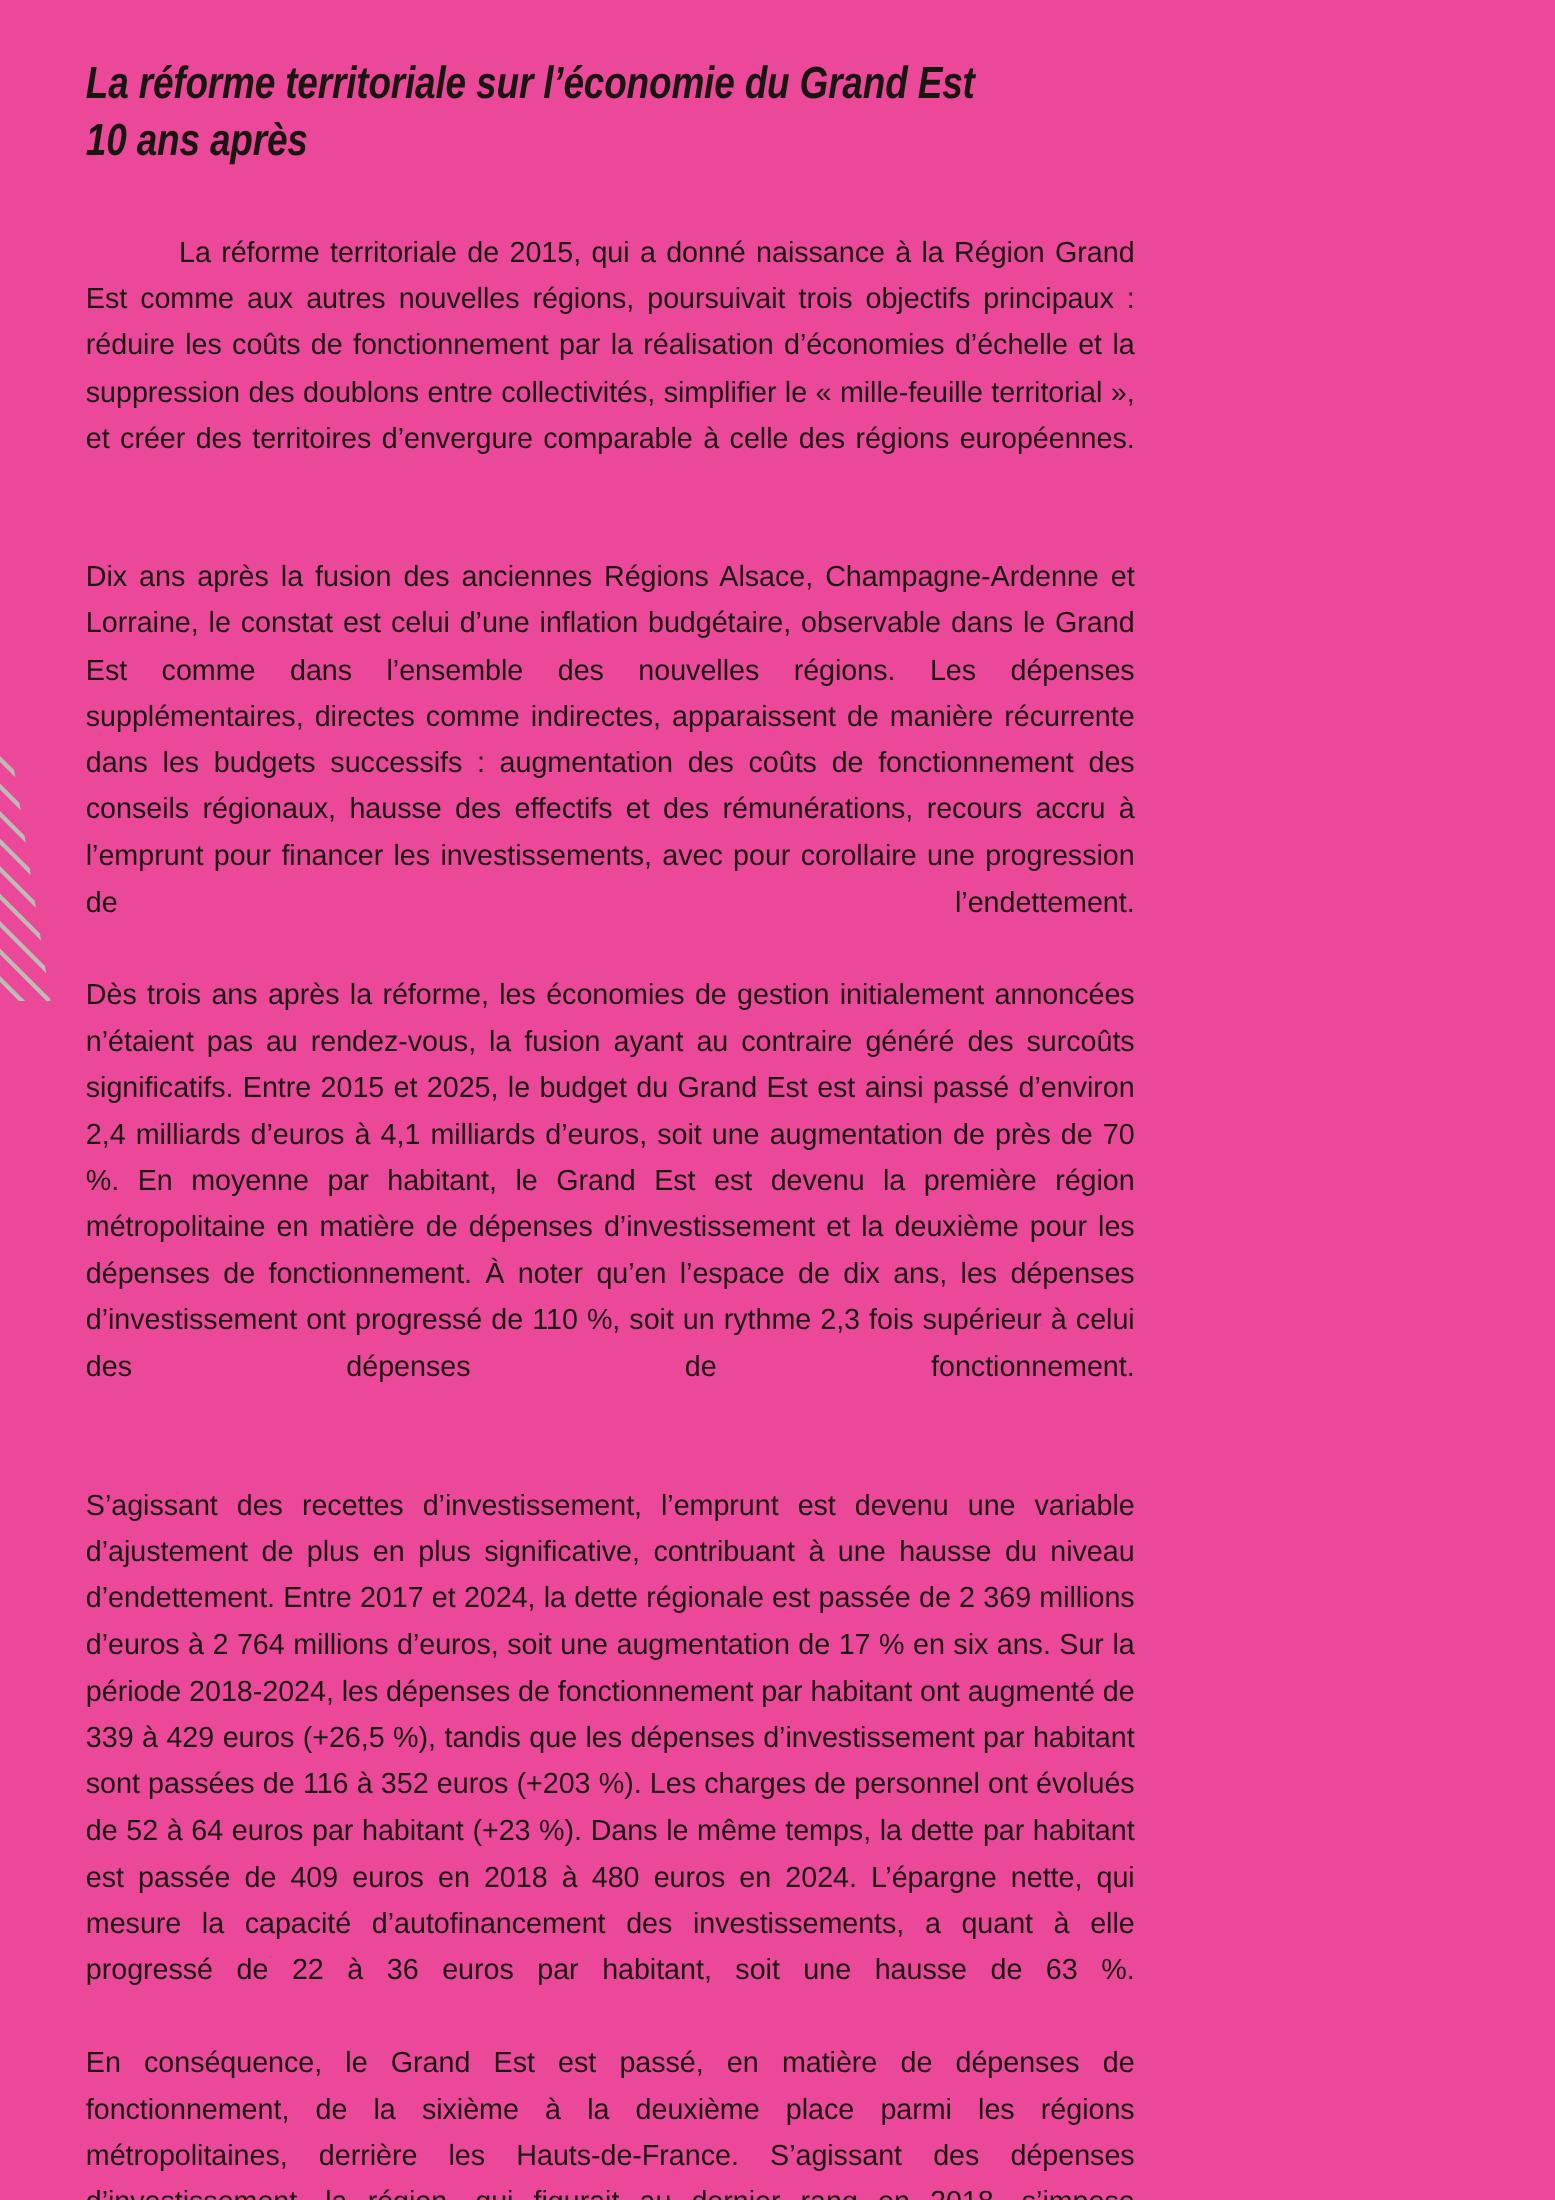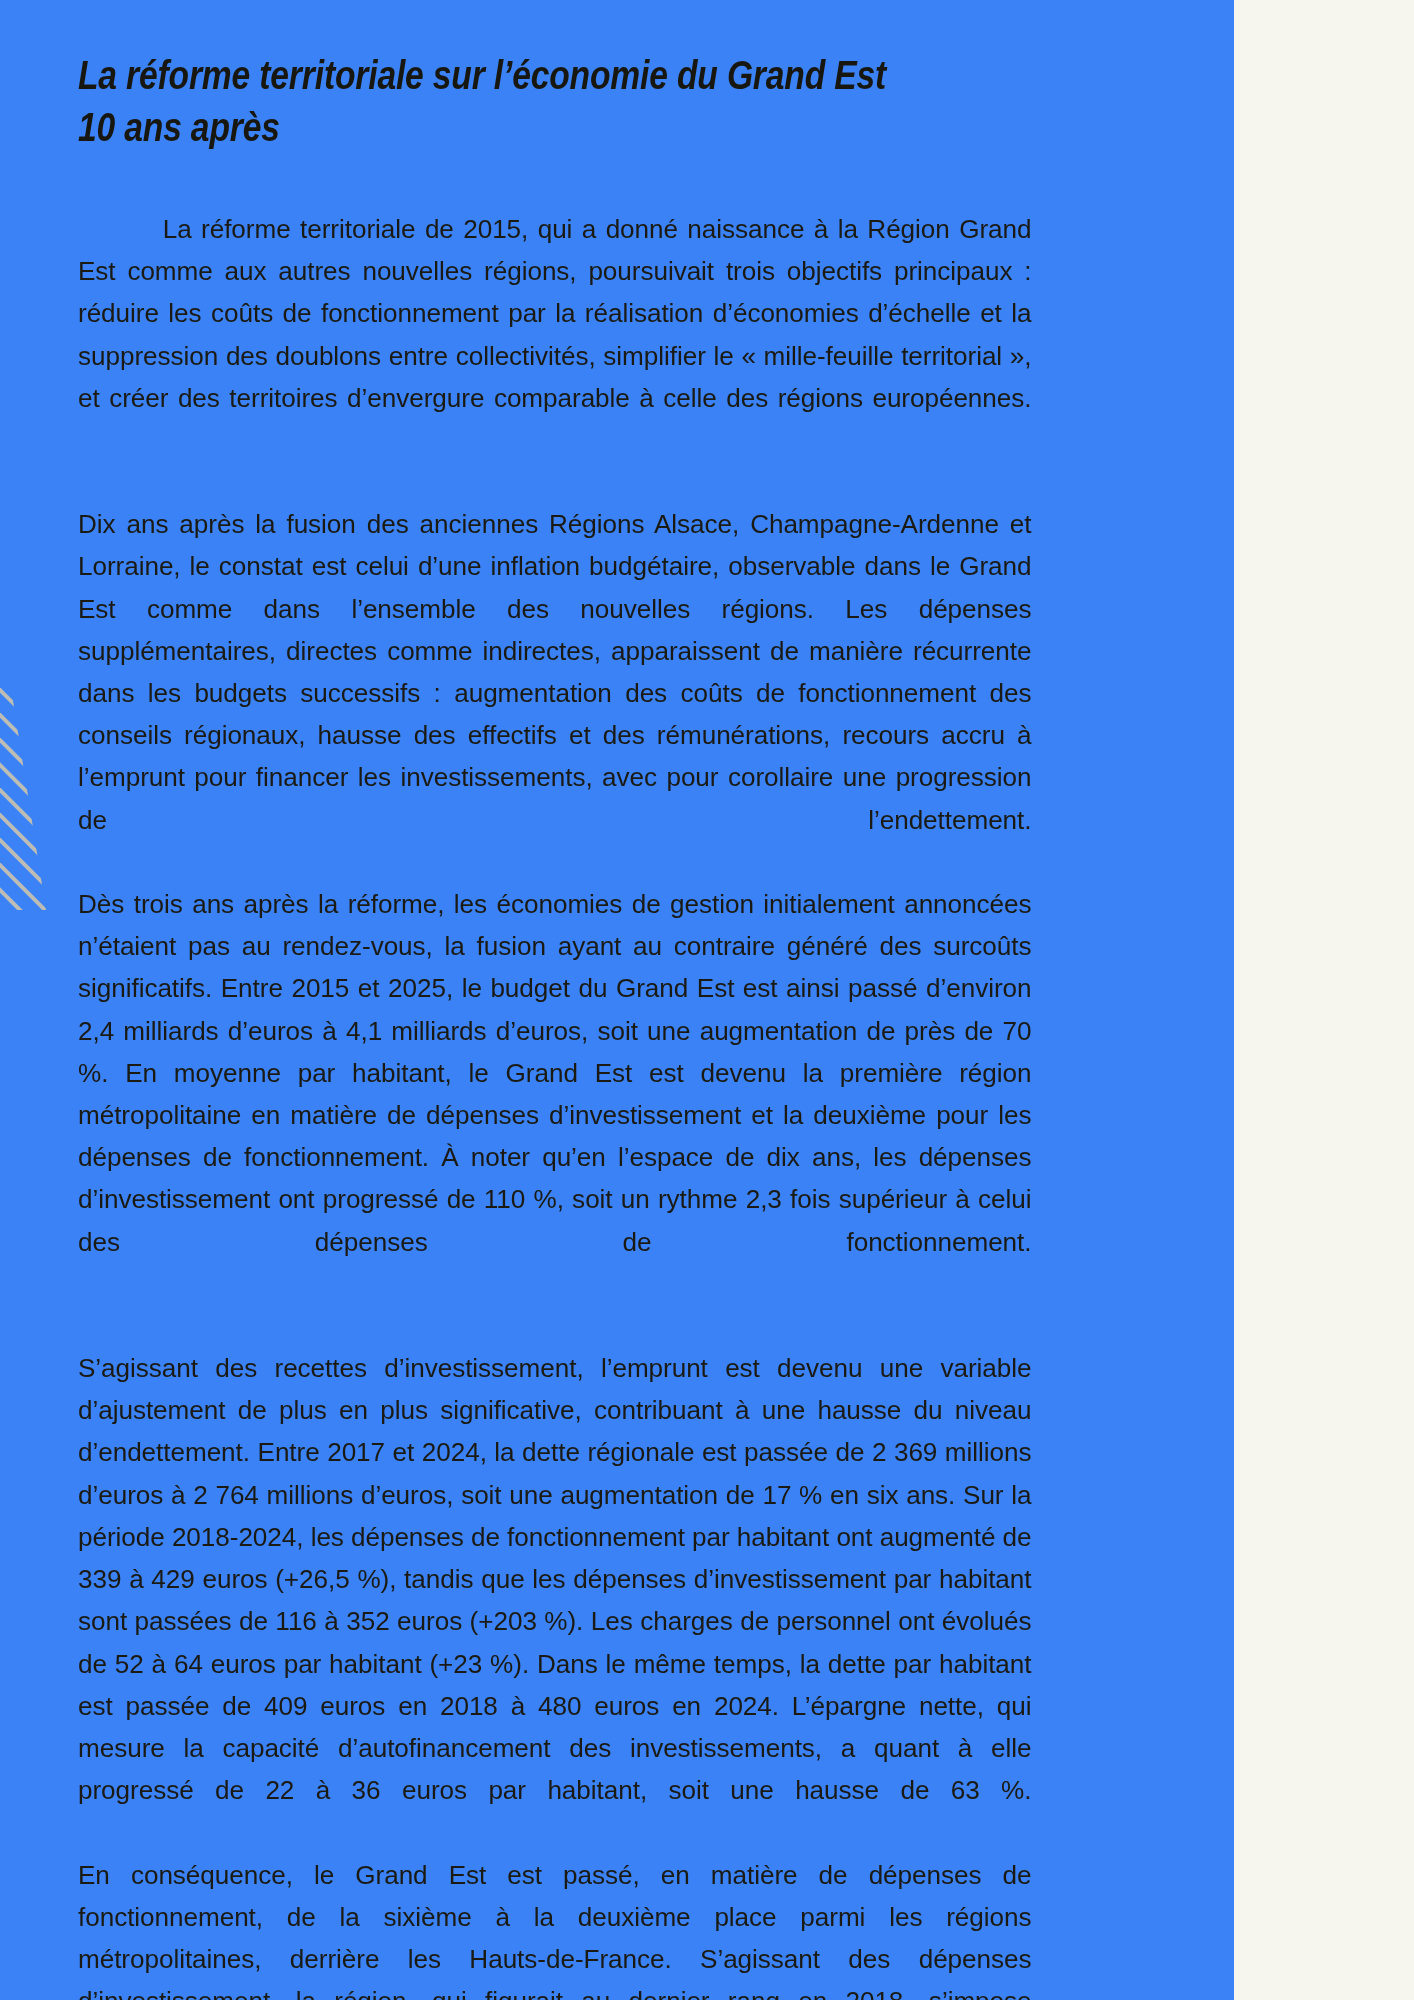--- a/index.html
+++ b/index.html
@@ -10,23 +10,23 @@
     width: 1414px;
     height: 2000px;
     background: #f7f6ee;
     font-family: "Liberation Sans", sans-serif;
     overflow: hidden;
     position: relative;
   }
 
   .page {
     position: relative;
-    width: 1234px;
+    width: 1414px;
     height: 2000px;
-    background: #3b82f6;
+    background: #ec4899;
     box-sizing: border-box;
   }
 
   
   .hatch {
     position: absolute;
     left: 0;
     top: 618px;
     width: 46px;
     height: 292px;

